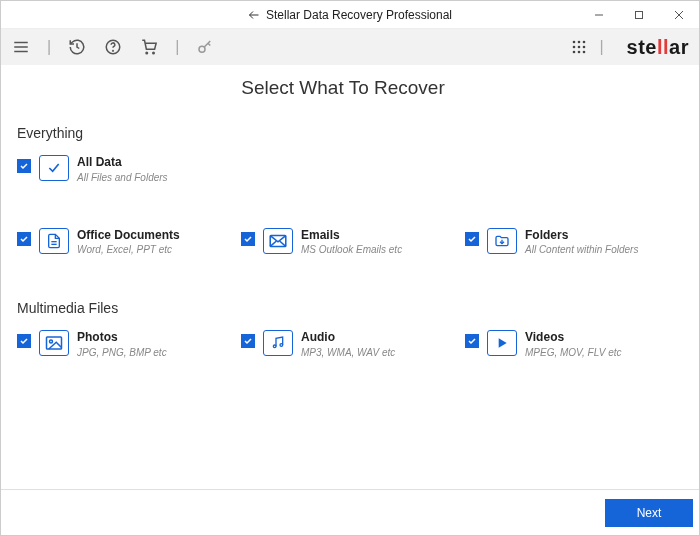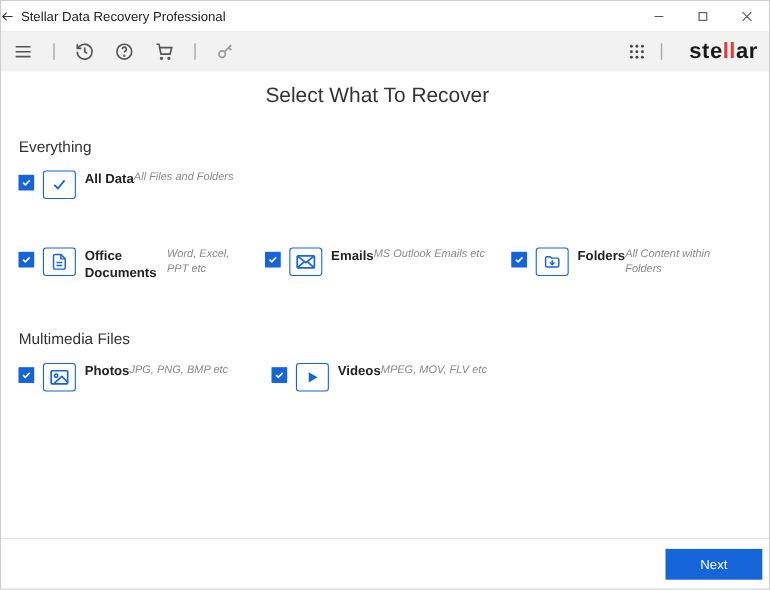--- a/index.html
+++ b/index.html
@@ -1,36 +1,36 @@
 <!DOCTYPE html>
 <html><head>
   <meta charset="utf-8">
   <style>
     * { margin: 0; padding: 0; box-sizing: border-box; font-family: 'Segoe UI', Arial, sans-serif; }
     body { width: 700px; height: 536px; background: #fff; border: 1px solid #ccc; overflow: hidden; position: relative; }
-    .titlebar { height: 28px; background: #fff; display: flex; align-items: center; justify-content: flex-start; position: relative; border-bottom: 1px solid #eee; }
+    .titlebar { height: 28px; background: #fff; display: flex; align-items: center; justify-content: center; position: relative; border-bottom: 1px solid #eee; }
     .titlebar-title { font-size: 12px; color: #222; display: flex; align-items: center; gap: 6px; }
     .win-controls { position: absolute; right: 0; top: 0; height: 28px; display: flex; }
     .win-btn { width: 40px; height: 28px; display: flex; align-items: center; justify-content: center; color: #444; font-size: 13px; }
     .toolbar { height: 36px; background: #f2f2f2; display: flex; align-items: center; padding: 0 10px; justify-content: space-between; }
     .toolbar-left { display: flex; align-items: center; gap: 16px; }
     .toolbar-right { display: flex; align-items: center; gap: 10px; }
     .icon-btn { width: 20px; height: 20px; display: flex; align-items: center; justify-content: center; color: #555; }
     .brand { font-size: 20px; font-weight: 600; color: #1a1a1a; letter-spacing: 0.5px; margin-left: 13px; }
     .brand .red { color: #e23b3b; }
     .divider { color: #aaa; font-size: 16px; }
     .main { padding: 12px 30px 0 16px; }
     .page-title { text-align: center; font-size: 19px; color: #333; font-weight: 400; margin-bottom: 26px; }
     .section-label { font-size: 14px; color: #333; margin-bottom: 14px; }
     .row { display: flex; gap: 20px; margin-bottom: 44px; }
     .item { display: flex; align-items: flex-start; gap: 8px; width: 210px; }
     .chk { width: 14px; height: 14px; border: 1.5px solid #1565d8; background: #1565d8; margin-top: 4px; flex-shrink: 0; display: flex; align-items: center; justify-content: center; }
     .chk svg { width: 10px; height: 10px; }
     .big-icon { width: 30px; height: 26px; border: 1.5px solid #1565d8; border-radius: 3px; flex-shrink: 0; display: flex; align-items: center; justify-content: center; }
-    .texts { display: flex; flex-direction: row; }
+    .texts { display: flex; flex-direction: column; }
     .item-title { font-size: 12px; color: #222; font-weight: 600; line-height: 1.3; }
     .item-sub { font-size: 10px; color: #888; line-height: 1.3; font-style: italic; }
     .footer { position: absolute; bottom: 0; left: 0; right: 0; height: 46px; border-top: 1px solid #e0e0e0; display: flex; align-items: center; justify-content: flex-end; padding-right: 6px; background: #fff; }
     .next-btn { background: #1565d8; color: #fff; border: none; width: 88px; height: 28px; font-size: 12px; cursor: pointer; }
   </style>
 </head>
 <body>
 
 <div class="titlebar">
   <div class="titlebar-title">
@@ -219,20 +219,38 @@
         <span class="item-sub">JPG, PNG, BMP etc</span>
       </div>
     </div>
     <div class="item">
       <div class="chk">
           <svg viewBox="0 0 10 10">
             <polyline points="2,5 4,7 8,3" fill="none" stroke="#fff" stroke-width="1.5"></polyline>
           </svg>
         </div>
       <div class="big-icon">
+          <svg width="16" height="16" viewBox="0 0 24 24" fill="none" stroke="#1565d8" stroke-width="2">
+            <path d="M9 17V5l10-2v12"></path>
+            <circle cx="7" cy="17" r="2"></circle>
+            <circle cx="17" cy="15" r="2"></circle>
+          </svg>
+        </div>
+      <div class="texts">
+        <span class="item-title">Audio</span>
+        <span class="item-sub">MP3, WMA, WAV etc</span>
+      </div>
+    </div>
+    <div class="item">
+      <div class="chk">
+          <svg viewBox="0 0 10 10">
+            <polyline points="2,5 4,7 8,3" fill="none" stroke="#fff" stroke-width="1.5"></polyline>
+          </svg>
+        </div>
+      <div class="big-icon">
           <svg width="16" height="16" viewBox="0 0 24 24" fill="#1565d8">
             <polygon points="7,5 19,12 7,19"></polygon>
           </svg>
         </div>
       <div class="texts">
         <span class="item-title">Videos</span>
         <span class="item-sub">MPEG, MOV, FLV etc</span>
       </div>
     </div>
   </div>

